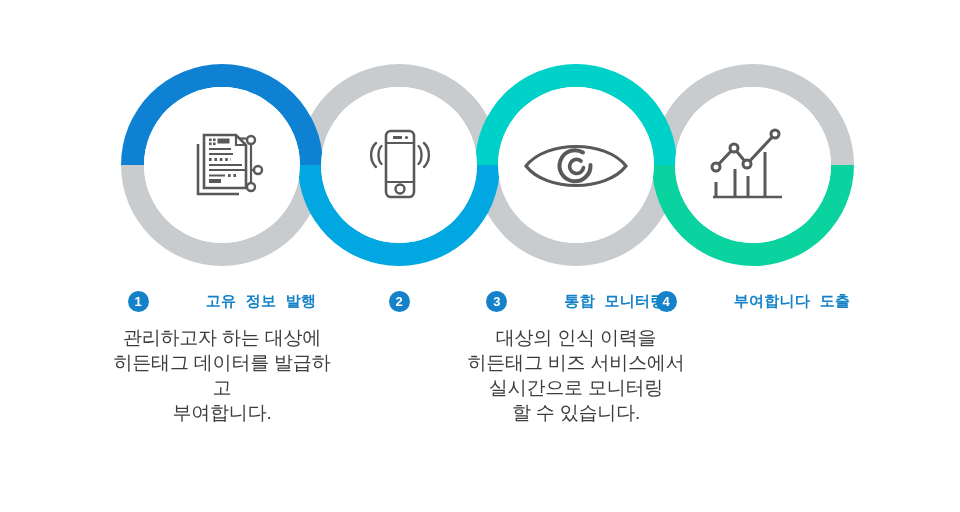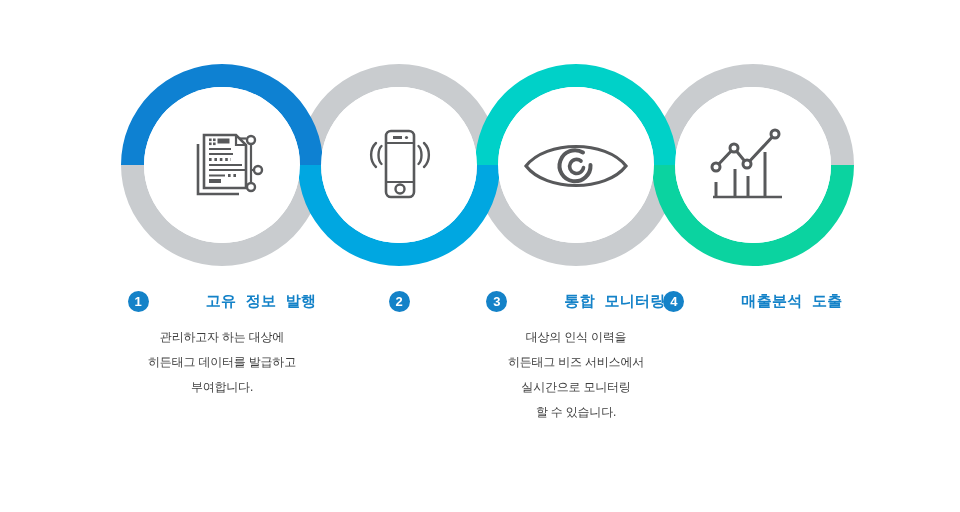--- a/index.html
+++ b/index.html
@@ -10,21 +10,21 @@
   .icon .s{fill:none;stroke:var(--icon);stroke-linecap:butt;stroke-linejoin:miter;}
   .icon .sr{fill:none;stroke:var(--icon);stroke-linecap:round;}
   .icon .f{fill:var(--icon);stroke:none;}
   .icon .sw{fill:#ffffff;stroke:var(--icon);}
   .col{position:absolute;width:220px;top:291px;text-align:center;}
   .title-row{display:flex;align-items:center;justify-content:center;gap:9px;}
   .badge{display:inline-block;width:21px;height:21px;border-radius:50%;
          background:var(--accent);color:#ffffff;font-size:13px;font-weight:bold;
          line-height:21px;text-align:center;flex:0 0 auto;}
   .title{color:var(--accent);font-size:15px;font-weight:bold;letter-spacing:0.3px;word-spacing:5px;margin-left:48px;}
-  .desc{margin:13px 0 0 0;color:var(--body);font-size:12px;line-height:25px;
+  .desc{margin:13px 0 0 0;color:var(--body);font-size:19px;line-height:25px;
         white-space:pre-line;letter-spacing:-0.2px;}
 </style>
 </head>
 <body>
 
 <div class="stage">
 
   <svg class="rings" width="960" height="270" viewBox="0 0 960 270">
     <g>
       <path d="M121,165 A101,101 0 0 0 323,165 L300,165 A78,78 0 0 1 144,165 Z" fill="#c9cccf"></path>
@@ -126,17 +126,17 @@
     </div>
     <p class="desc">대상의 인식 이력을
 히든태그 비즈 서비스에서
 실시간으로 모니터링
 할 수 있습니다.</p>
   </div>
 
   <div class="col" style="left:643px">
     <div class="title-row">
       <span class="badge">4</span>
-      <span class="title">매출분석 도출</span>
+      <span class="title">부여합니다 도출</span>
     </div>
   </div>
 
 </div>
 
 </body></html>

